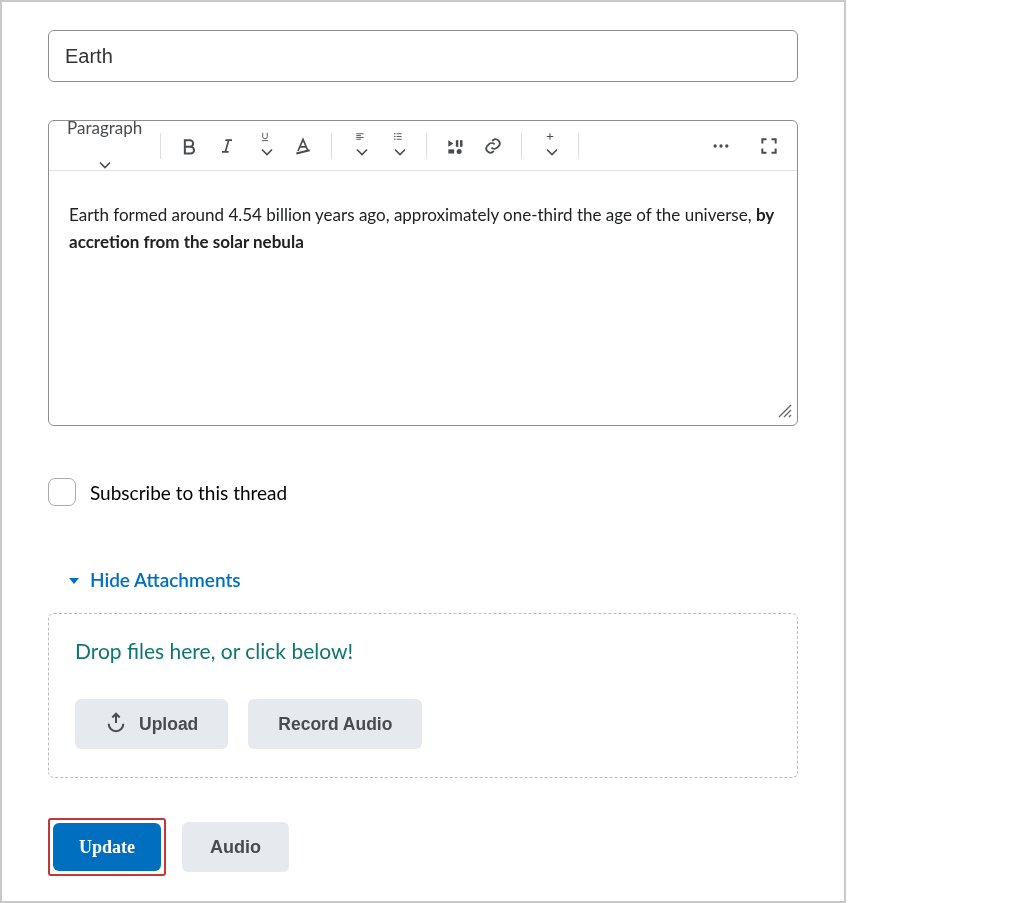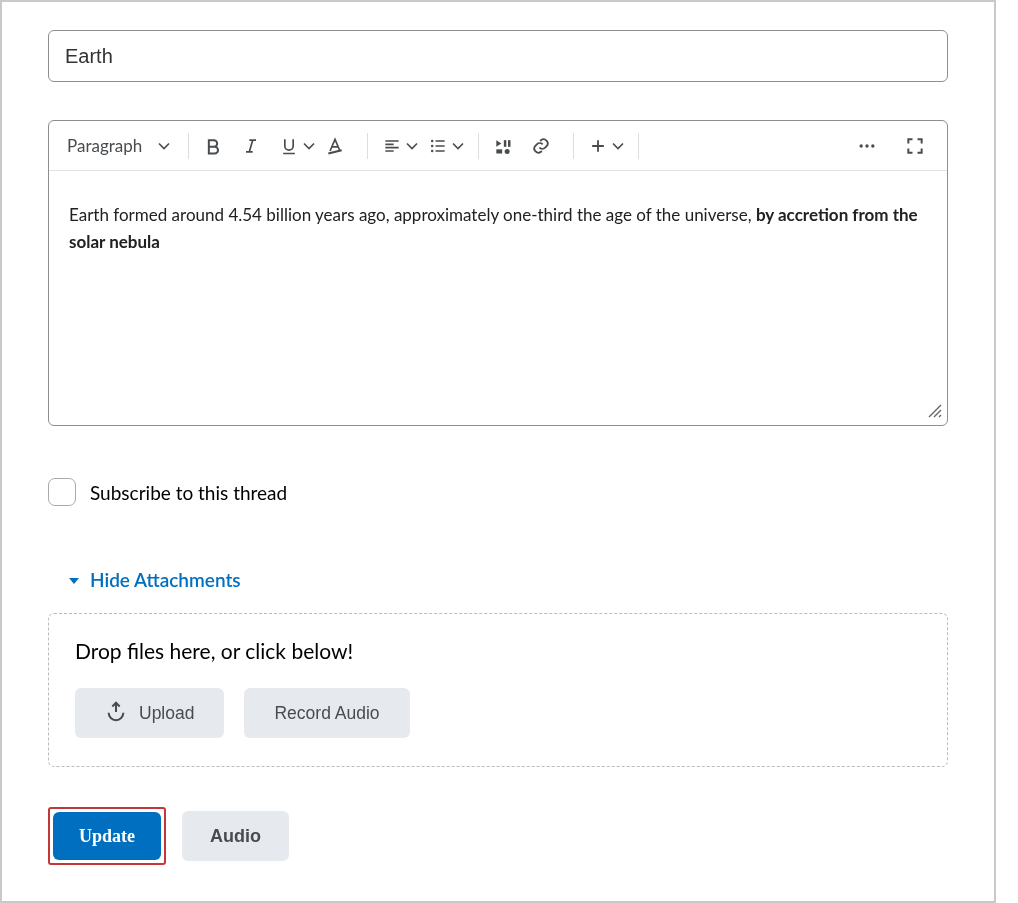--- a/index.html
+++ b/index.html
@@ -1,40 +1,40 @@
 <!DOCTYPE html>
 <html><head>
 <meta charset="utf-8">
 <style>
 * { box-sizing: border-box; margin: 0; padding: 0; }
 body { font-family: -apple-system, BlinkMacSystemFont, "Segoe UI", Lato, Arial, sans-serif; background: #fff; color: #202122; }
-.frame { width: 996px; height: 903px; border: 2px solid #c9c9c9; padding: 28px 46px 24px 46px; }
+.frame { width: 846px; height: 903px; border: 2px solid #c9c9c9; padding: 28px 46px 24px 46px; }
 .title-input { width: 100%; height: 52px; border: 1px solid #8e8e8e; border-radius: 6px; padding: 0 16px; font-size: 20px; color: #333; }
 .editor-box { margin-top: 38px; border: 1px solid #8e8e8e; border-radius: 6px; position: relative; }
 .toolbar { display: flex; align-items: center; height: 50px; padding: 0 14px; border-bottom: 1px solid #e1e1e1; gap: 6px; }
 .tb-group { display: flex; align-items: center; gap: 10px; }
 .tb-sep { width: 1px; height: 26px; background: #ddd; margin: 0 8px; }
-.tb-btn { display: flex; align-items: center; justify-content: space-between; min-width: 28px; height: 30px; cursor: pointer; color: #494c4e; }
+.tb-btn { display: flex; align-items: center; justify-content: center; min-width: 28px; height: 30px; cursor: pointer; color: #494c4e; flex-direction: column; }
 .tb-btn svg { width: 20px; height: 20px; }
 .tb-paragraph { font-size: 17px; color: #494c4e; padding: 0 4px; display: flex; align-items: center; gap: 16px; }
 .chev { display: inline-block; }
 .chev svg { width: 12px; height: 12px; }
 .editor-body { padding: 30px 20px 20px 20px; min-height: 254px; font-size: 17px; line-height: 1.6; color: #202122; }
 .editor-body .bold { font-weight: 700; }
 .resize-handle { position: absolute; right: 4px; bottom: 2px; color: #666; font-size: 18px; letter-spacing: -2px; cursor: nwse-resize; }
 .subscribe-row { display: flex; align-items: center; margin-top: 52px; gap: 14px; }
 .checkbox { width: 28px; height: 28px; border: 1px solid #aaa; border-radius: 7px; background: #fff; }
 .subscribe-row label { font-size: 19px; color: #000000; }
 .hide-attach { margin-top: 62px; display: flex; align-items: flex-start; gap: 10px; color: #006fbf; font-size: 19px; font-weight: 600; cursor: pointer; padding-left: 20px; }
 .hide-attach .tri { display: inline-block; }
 .hide-attach .tri svg { width: 12px; height: 12px; }
 .dropzone { margin-top: 22px; border: 1.5px dashed #bcbcbc; border-radius: 6px; padding: 24px 26px 28px 26px; }
-.dropzone-title { font-size: 21px; color: #000000; margin-bottom: 25px; }
+.dropzone-title { font-size: 21px; color: #0f766e; margin-bottom: 36px; }
 .dz-buttons { display: flex; gap: 20px; }
-.dz-btn { background: #e6eaef; border: none; border-radius: 6px; height: 50px; padding: 0 30px; font-size: 17.5px; font-weight: 400; color: #494c4e; display: flex; align-items: center; gap: 12px; cursor: pointer; }
+.dz-btn { background: #e6eaef; border: none; border-radius: 6px; height: 50px; padding: 0 30px; font-size: 17.5px; font-weight: 700; color: #494c4e; display: flex; align-items: center; gap: 12px; cursor: pointer; }
 .dz-btn svg { width: 22px; height: 22px; }
 .footer-row { margin-top: 40px; display: flex; gap: 16px; align-items: center; }
 .btn-primary-wrap { border: 2px solid #c43737; border-radius: 3px; padding: 3px; }
 .btn-primary { background: #006fbf; color: #fff; border: none; border-radius: 6px; height: 48px; padding: 0 26px; font-size: 18px; font-weight: 700; cursor: pointer; font-family: Liberation Serif, serif; }
 .btn-secondary { background: #e6eaef; color: #494c4e; border: none; border-radius: 6px; height: 50px; padding: 0 28px; font-size: 18px; font-weight: 600; cursor: pointer; }
 .toolbar-right { margin-left: auto; display: flex; align-items: center; gap: 20px; }
 </style>
 </head>
 <body>
 

